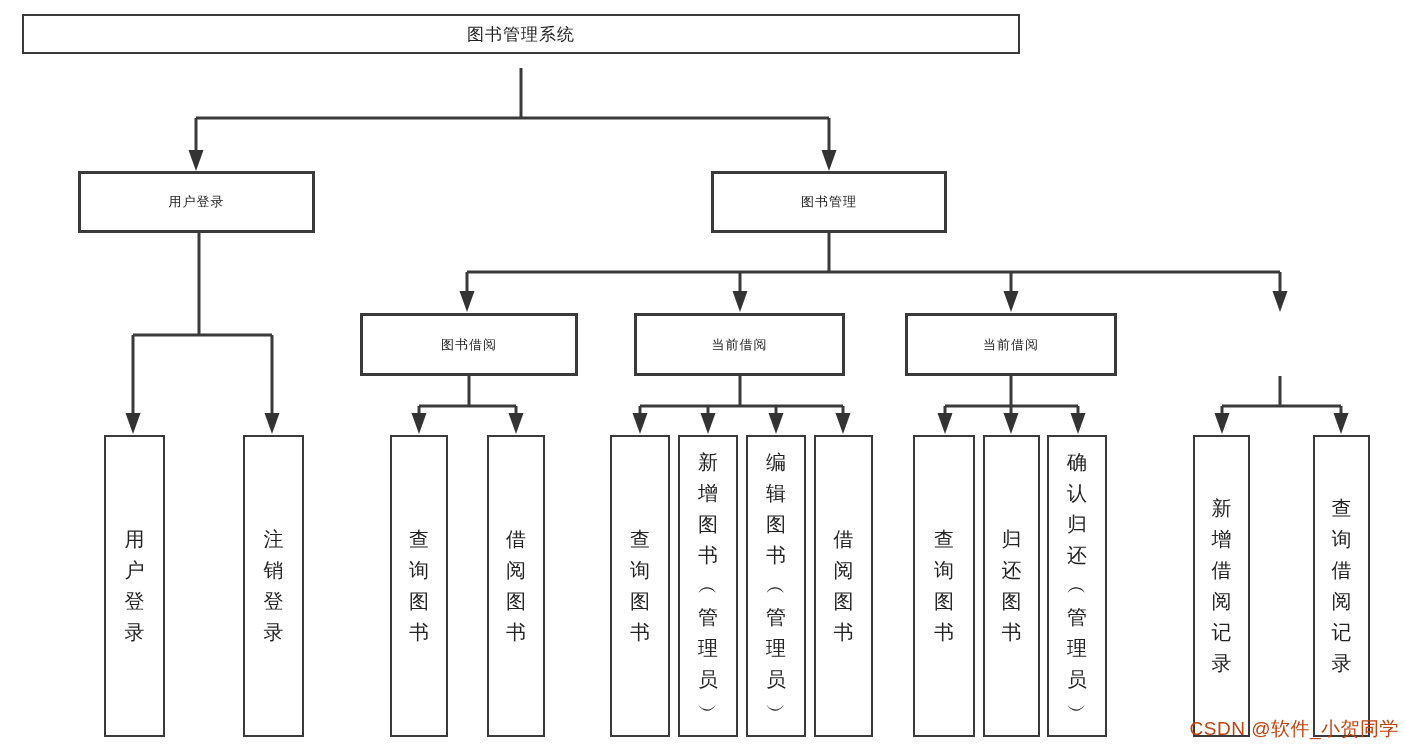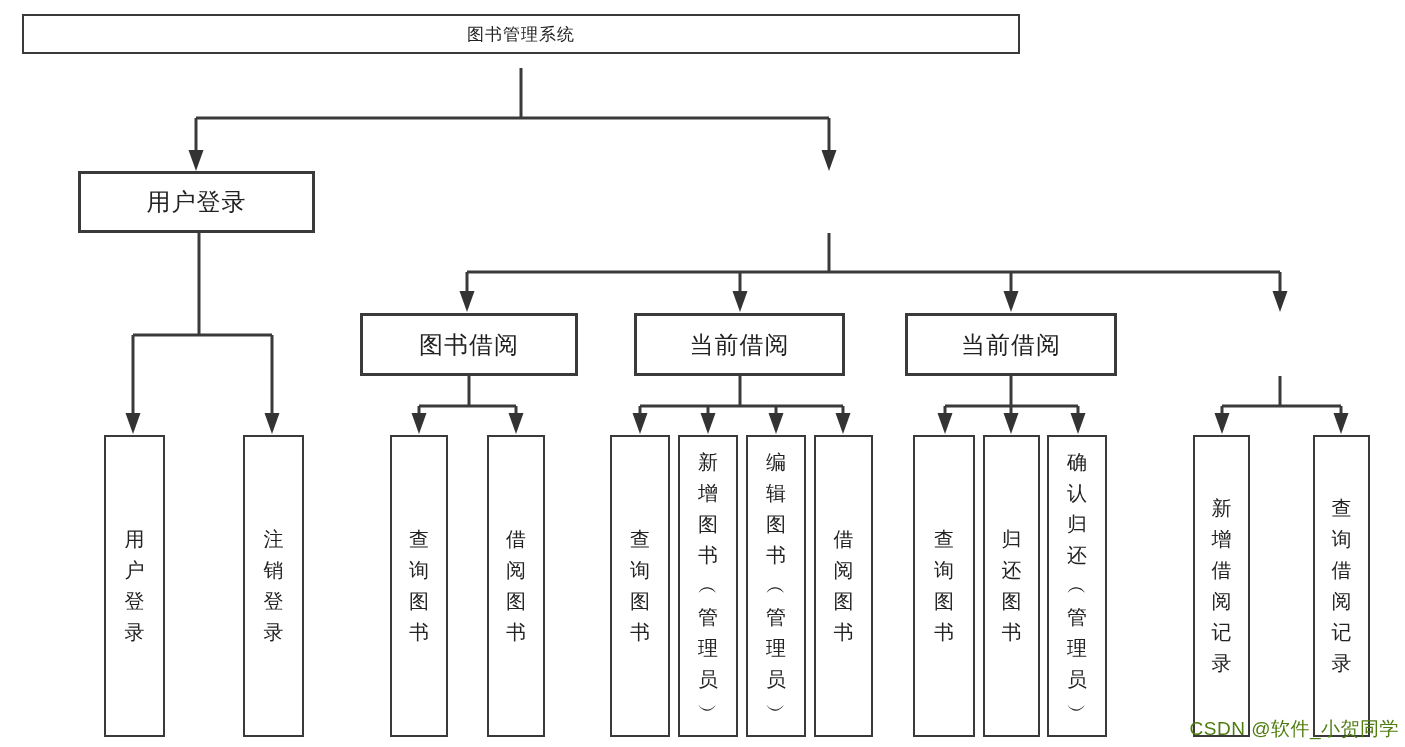--- a/index.html
+++ b/index.html
@@ -22,42 +22,42 @@
     background: #ffffff;
     border: 3px solid #3a3a3a;
     box-sizing: border-box;
     display: flex;
     align-items: center;
     justify-content: center;
     color: #222222;
     z-index: 2;
   }
   .node.root { border-width: 2px; font-size: 17px; }
-  .node.branch { font-size: 24px; }
+  .node.branch { font-size: 13px; }
   .node.leaf { border-width: 2.5px; }
   .label { letter-spacing: 1px; }
   .vlabel {
     display: flex;
     flex-direction: column;
     align-items: center;
     justify-content: center;
     font-size: 20px;
   }
   .vchar {
     display: block;
     text-align: center;
     line-height: 31px;
     height: 31px;
   }
   #watermark {
     position: absolute;
     right: 6px;
     bottom: 5px;
     font-size: 19px;
-    color: #4d7c0f;
+    color: #c2410c;
     z-index: 3;
     letter-spacing: 0.5px;
     white-space: nowrap;
   }
 </style>
 </head>
 <body>
 
 <div id="canvas">
 
@@ -130,20 +130,23 @@
     </g>
   </svg>
 
   <div class="node root" style="left:22px; top:14px; width:998px; height:40px">
     <span class="label">图书管理系统</span>
   </div>
 
   <div class="node branch" style="left:78px; top:171px; width:237px; height:62px">
     <span class="label">用户登录</span>
   </div>
+  <div class="node branch" style="left:711px; top:171px; width:236px; height:62px">
+    <span class="label">图书管理</span>
+  </div>
 
   <div class="node branch" style="left:360px; top:313px; width:218px; height:63px">
     <span class="label">图书借阅</span>
   </div>
   <div class="node branch" style="left:634px; top:313px; width:211px; height:63px">
     <span class="label">当前借阅</span>
   </div>
   <div class="node branch" style="left:905px; top:313px; width:212px; height:63px">
     <span class="label">当前借阅</span>
   </div>

